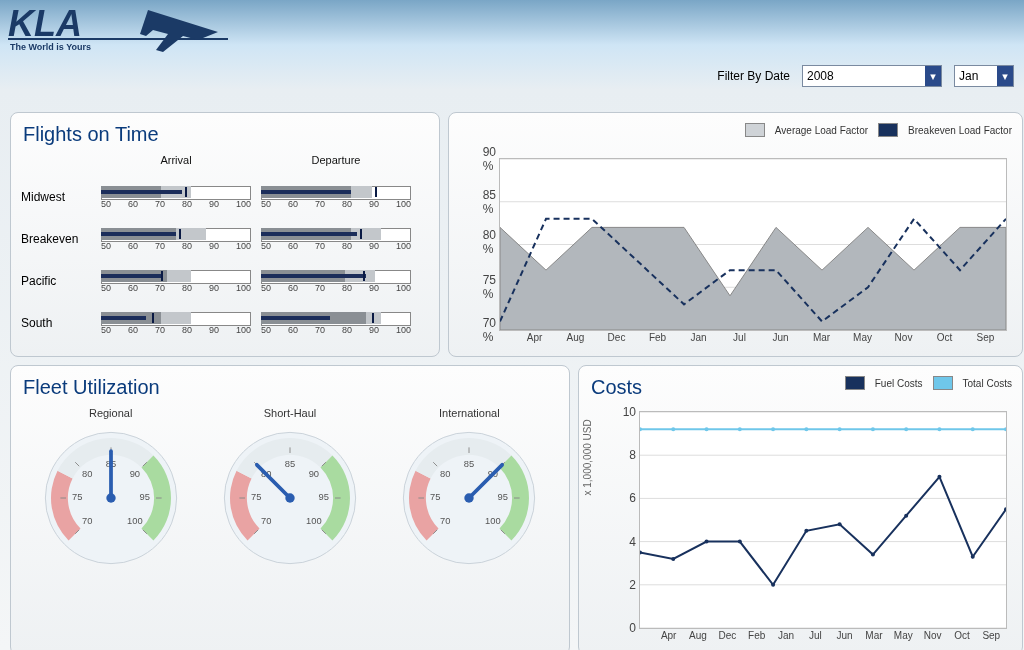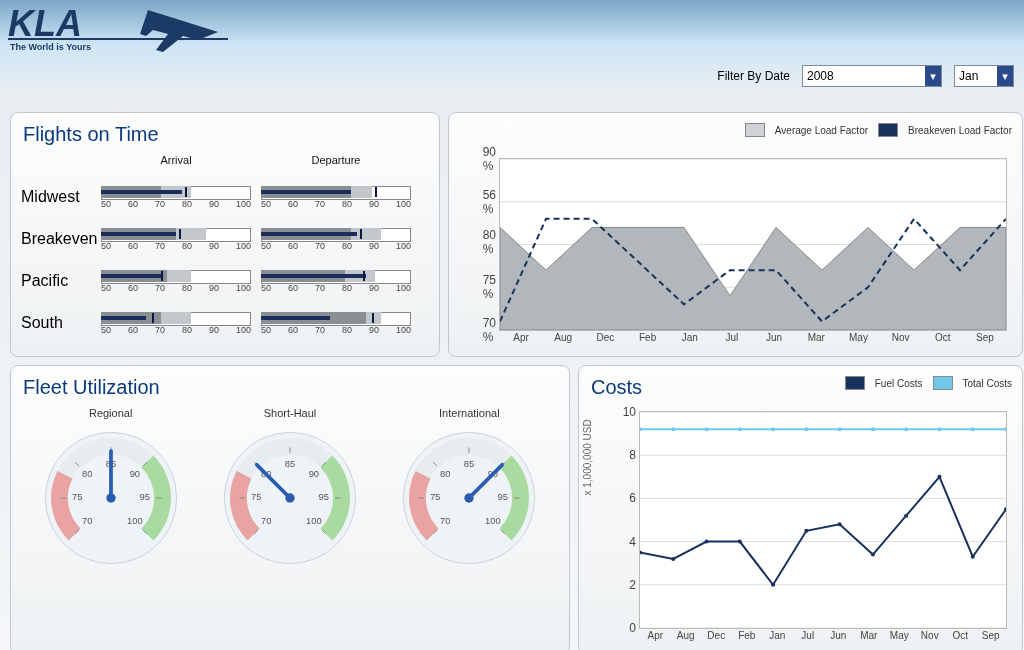--- a/index.html
+++ b/index.html
@@ -7,34 +7,34 @@
   .logo{position:absolute;left:8px;top:2px}
   .filter-bar{position:absolute;right:10px;top:65px;font-size:12px;color:#000;display:flex;align-items:center;gap:12px}
   .sel{background:#fff;border:1px solid #7a8aa0;height:20px;padding:0 4px;font-size:12px;display:flex;align-items:center;min-width:60px;position:relative}
   .sel-btn{position:absolute;right:0;top:0;width:16px;height:100%;background:#2a4a8a;color:#fff;display:flex;align-items:center;justify-content:center;font-size:11px}
   .dash{display:grid;grid-template-columns:430px 575px;grid-template-rows:245px 290px;gap:8px;padding:0 10px}
   .panel{background:linear-gradient(#fdfdfd,#eef1f3);border:1px solid #bfc8d0;border-radius:8px;padding:8px 10px;position:relative}
   .panel-title{font-size:20px;font-weight:normal;color:#0a3b7c;margin:2px 0 8px 2px}
   
   .fot-grid{display:grid;grid-template-columns:70px 150px 150px;gap:20px 10px;font-size:11px}
   .fot-head{text-align:center;color:#111}
-  .fot-row-label{font-size:16px;color:#000;display:flex;align-items:center}
+  .fot-row-label{font-size:12px;color:#000;display:flex;align-items:center}
   .bullet{position:relative;height:22px}
   .bullet-track{position:absolute;top:0;left:0;right:0;height:12px;border:1px solid #888;background:#fff}
   .bullet-q1{position:absolute;top:0;height:12px;background:#8a8f94}
   .bullet-q2{position:absolute;top:0;height:12px;background:#c3c7cb}
   .bullet-bar{position:absolute;top:4px;height:4px;background:#1b2d5a}
   .bullet-mark{position:absolute;top:1px;width:2px;height:10px;background:#0a1a44}
   .bullet-ticks{position:absolute;top:13px;left:0;right:0;display:flex;justify-content:space-between;font-size:9px;color:#444}
   
   .legend{position:absolute;top:10px;right:10px;display:flex;gap:10px;font-size:10px;color:#333;align-items:center}
   .lg-sw{width:18px;height:12px;border:1px solid #888}
   .chart-area{position:absolute;left:50px;right:15px;top:45px;bottom:25px;background:#fff;border:1px solid #bbb}
   .ylab{position:absolute;right:100%;padding-right:4px;font-size:12px;color:#444;transform:translateY(-50%)}
-  .xlab-row{position:absolute;left:0;right:0;top:100%;display:flex;font-size:10px;color:#444;padding-top:2px}
+  .xlab-row{position:absolute;left:14px;right:0;top:100%;display:flex;font-size:10px;color:#444;padding-top:2px}
   .xlab{flex:1;text-align:center}
   
   .panel-fleet{grid-column:1/2}
   .gauges{display:flex;justify-content:space-around;align-items:flex-end;margin-top:5px}
   .gauge-wrap{text-align:center}
   .gauge-title{font-size:11px;color:#333;margin-bottom:4px}
   .gauge{position:relative;width:150px;height:150px}
   .gauge svg{width:150px;height:150px}
   
   .panel-costs{grid-column:2/3}
@@ -206,21 +206,21 @@
     <div class="legend">
       <div class="lg-sw" style="background:#cfd3d7"></div>
         <span>Average Load Factor</span>
       <div class="lg-sw" style="background:#18315d"></div>
         <span>Breakeven Load Factor</span>
     </div>
     <div class="chart-area" id="avg-load-chart">
         <div class="ylab" style="top:171px">70 %</div>
         <div class="ylab" style="top:128.25px">75 %</div>
         <div class="ylab" style="top:83px">80 %</div>
-        <div class="ylab" style="top:42.75px">56 %</div>
+        <div class="ylab" style="top:42.75px">85 %</div>
         <div class="ylab" style="top:0px">90 %</div>
         <svg width="506" height="171" style="position:absolute;left:0;top:0">
           <line x1="0" y1="171" x2="506" y2="171" stroke="#ddd"></line>
           <line x1="0" y1="128.25" x2="506" y2="128.25" stroke="#ddd"></line>
           <line x1="0" y1="85.5" x2="506" y2="85.5" stroke="#ddd"></line>
           <line x1="0" y1="42.75" x2="506" y2="42.75" stroke="#ddd"></line>
           <line x1="0" y1="0" x2="506" y2="0" stroke="#ddd"></line>
           <polygon points="0,171 0,68.4 46,111.15 92,68.4 138,68.4 184,68.4 230,136.8 276,68.4 322,111.15 368,68.4 414,111.15 460,68.4 506,68.4 506,171" fill="#b2b7bc" stroke="#888"></polygon>
           <polyline points="0,162.45 46,59.849999999999994 92,59.849999999999994 138,102.6 184,145.35 230,111.15 276,111.15 322,162.45 368,128.25 414,59.849999999999994 460,111.15 506,59.849999999999994" fill="none" stroke="#18315d" stroke-width="2" stroke-dasharray="6,4"></polyline>
         </svg>

